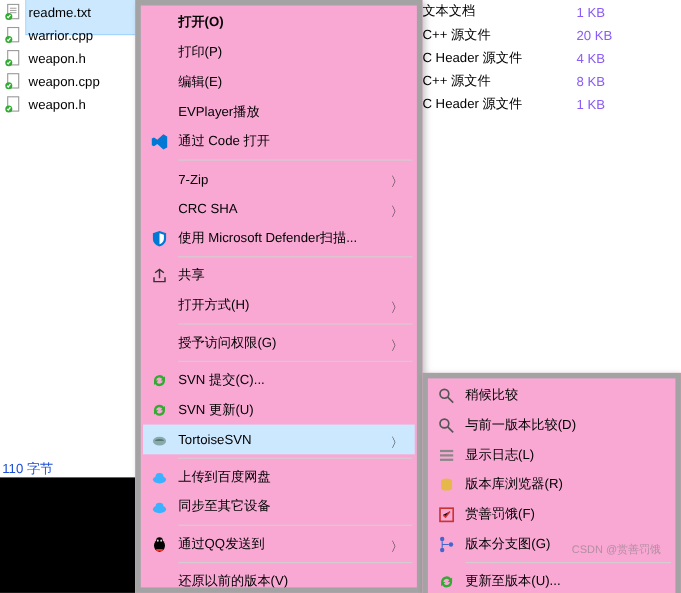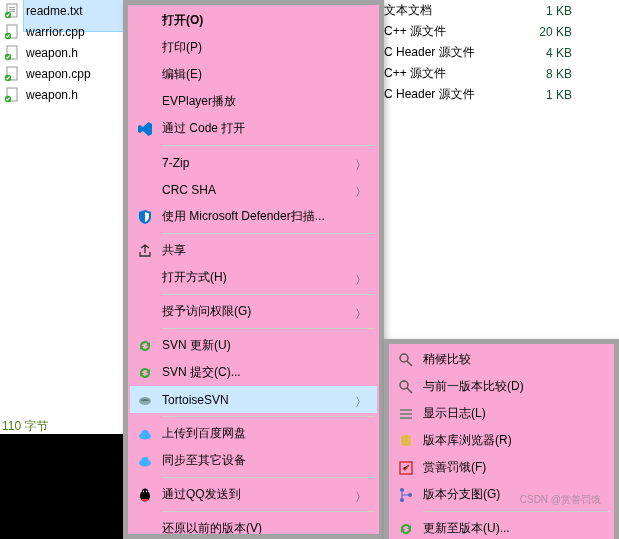--- a/index.html
+++ b/index.html
@@ -6,23 +6,23 @@
 body { width: 619px; height: 539px; background: #fff; overflow: hidden; position: relative; }
 
 
 .file-list { position: absolute; left: 0; top: 0; width: 619px; }
 .file-row { display: flex; align-items: center; height: 21px; padding-left: 4px; }
 .file-row.selected .fname { background: #cce8ff; outline: 1px solid #99d1ff; }
 .file-icon { width: 16px; height: 16px; margin-right: 4px; display: inline-flex; }
 .fname { width: 100px; overflow: hidden; white-space: nowrap; padding: 13px 2px; }
 .fdate { width: 260px; text-align: left; color: #333; }
 .ftype { width: 140px; color: #000000; }
-.fsize { width: 60px; text-align: right; color: #14532d; padding-right: 12px; }
-
-.status-text { position: absolute; left: 2px; top: 418px; color: #4d7c0f; font-size: 12px; }
+.fsize { width: 60px; color: #8b5cf6; padding-right: 12px; }
+
+.status-text { position: absolute; left: 2px; top: 418px; color: #1d4ed8; font-size: 12px; }
 .black-box { position: absolute; left: 0; top: 434px; width: 123px; height: 105px; background: #000; }
 
 
 .menu { position: absolute; background: #f9a8d4; border: 5px solid #a3a3a3; box-shadow: 2px 2px 6px rgba(0,0,0,.25); padding: 2px; }
 .menu1 { left: 123px; top: 0; width: 261px; height: 539px; overflow: hidden; }
 .menu2 { left: 384px; top: 339px; width: 235px; }
 
 .mitem { display: flex; align-items: center; height: 27px; padding: 0 30px 0 32px; position: relative; cursor: default; }
 .mitem:hover, .mitem.hover { background: #cce8ff; }
 .mitem .micon { position: absolute; left: 6px; top: 5px; width: 18px; height: 18px; display: flex; align-items: center; justify-content: center; }
@@ -168,29 +168,29 @@
       <span>授予访问权限(G)</span>
       <span class="arrow">〉</span>
     </div>
   <div class="msep"></div>
   <div class="mitem">
     <span class="micon">
         <svg width="16" height="16" viewBox="0 0 16 16">
           <path fill="#3a3" d="M3 8a5 5 0 019-3l1-1v4H9l1.5-1.5A3 3 0 005 8zM13 8a5 5 0 01-9 3l-1 1V8h4l-1.5 1.5A3 3 0 0011 8z"></path>
         </svg>
       </span>
+    <span>SVN 提交(C)...</span>
+  </div>
+  <div class="mitem">
+    <span class="micon">
+        <svg width="16" height="16" viewBox="0 0 16 16">
+          <path fill="#3a3" d="M3 8a5 5 0 019-3l1-1v4H9l1.5-1.5A3 3 0 005 8zM13 8a5 5 0 01-9 3l-1 1V8h4l-1.5 1.5A3 3 0 0011 8z"></path>
+        </svg>
+      </span>
     <span>SVN 更新(U)</span>
-  </div>
-  <div class="mitem">
-    <span class="micon">
-        <svg width="16" height="16" viewBox="0 0 16 16">
-          <path fill="#3a3" d="M3 8a5 5 0 019-3l1-1v4H9l1.5-1.5A3 3 0 005 8zM13 8a5 5 0 01-9 3l-1 1V8h4l-1.5 1.5A3 3 0 0011 8z"></path>
-        </svg>
-      </span>
-    <span>SVN 提交(C)...</span>
   </div>
   <div class="mitem hover">
     <span class="micon">
         <svg width="16" height="16" viewBox="0 0 16 16">
           <ellipse cx="8" cy="9" rx="6" ry="4" fill="#8aa"></ellipse>
           <path fill="#577" d="M4 9a4 2 0 018 0z"></path>
         </svg>
       </span>
     <span>TortoiseSVN</span>
     <span class="arrow">〉</span>

